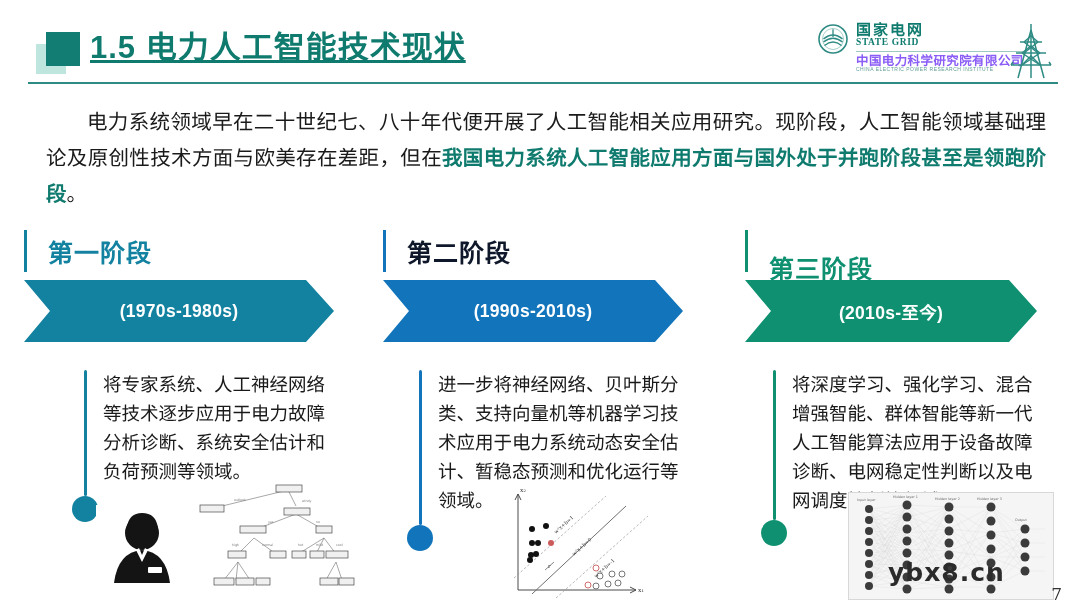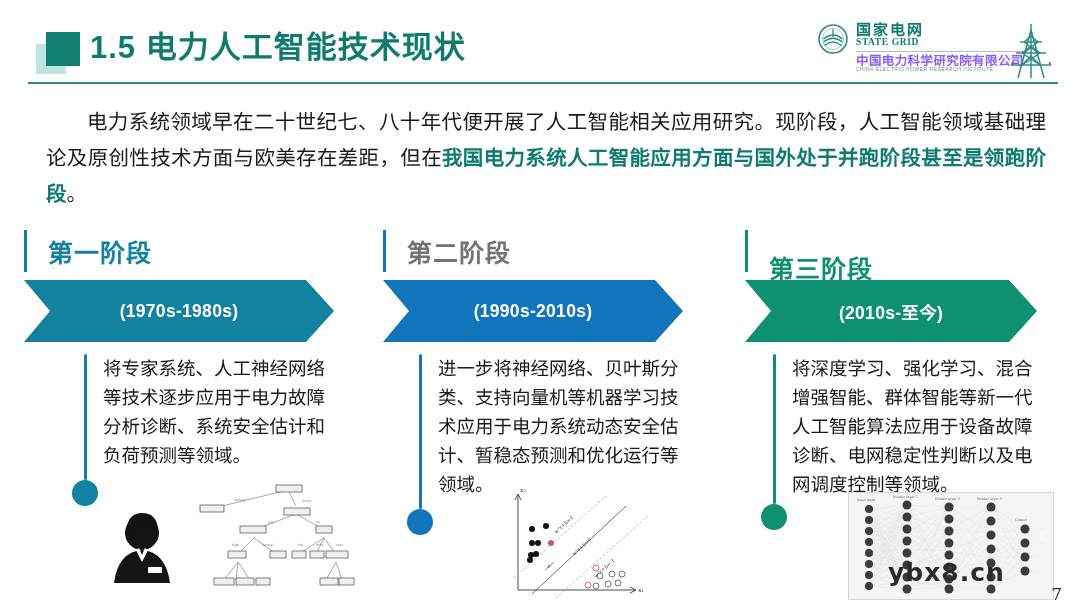--- a/index.html
+++ b/index.html
@@ -38,20 +38,21 @@
   }
   .hdr-title {
     position: absolute;
     left: 90px;
     top: 22px;
     font-size: 31px;
     font-weight: bold;
     color: #0f7b6e;
     letter-spacing: 1px;
     white-space: nowrap;
+    text-decoration: underline;
   }
   .hdr-rule {
     position: absolute;
     left: 28px;
     top: 82px;
     width: 1030px;
     height: 2px;
     background: #2e8b84;
   }
 
@@ -166,21 +167,21 @@
     font-size: 17.5px;
     font-weight: bold;
     letter-spacing: 0.3px;
     white-space: nowrap;
     position: relative;
     z-index: 2;
   }
 
   .desc-wrap {
     position: relative;
-    margin-top: 12px;
+    margin-top: 28px;
     display: flex;
   }
   .desc-line {
     width: 3px;
     flex: none;
     border-radius: 2px;
   }
   .desc-text {
     margin-left: 16px;
     font-size: 18.5px;
@@ -293,21 +294,21 @@
     <div class="desc-wrap" style="padding-left:60px;">
       <div class="desc-line" style="background:#1382a0; height:126px;"></div>
       <div class="desc-text" style="width:240px;">将专家系统、人工神经网络等技术逐步应用于电力故障分析诊断、系统安全估计和负荷预测等领域。</div>
       <div class="desc-dot" style="background:#1382a0; left:48px; top:126px;"></div>
     </div>
   </div>
 
   <div class="stage" id="stage-2" style="left:383px; width:330px;">
     <div class="stage-label">
       <div class="stage-tick" style="background:#1275bc;"></div>
-      <div class="stage-name" style="color:#737373;">第二阶段</div>
+      <div class="stage-name" style="color:#0f172a;">第二阶段</div>
     </div>
     <div class="arrow-row">
       <div class="arrow-shape" style="left:0; width:300px; background:#1275bc;
            clip-path: polygon(0 0, 272px 0, 300px 50%, 272px 100%, 0 100%, 26px 50%);">
         <span class="arrow-period">(1990s-2010s)</span>
       </div>
     </div>
     <div class="desc-wrap" style="padding-left:36px;">
       <div class="desc-line" style="background:#1275bc; height:155px;"></div>
       <div class="desc-text" style="width:250px;">进一步将神经网络、贝叶斯分类、支持向量机等机器学习技术应用于电力系统动态安全估计、暂稳态预测和优化运行等领域。</div>

